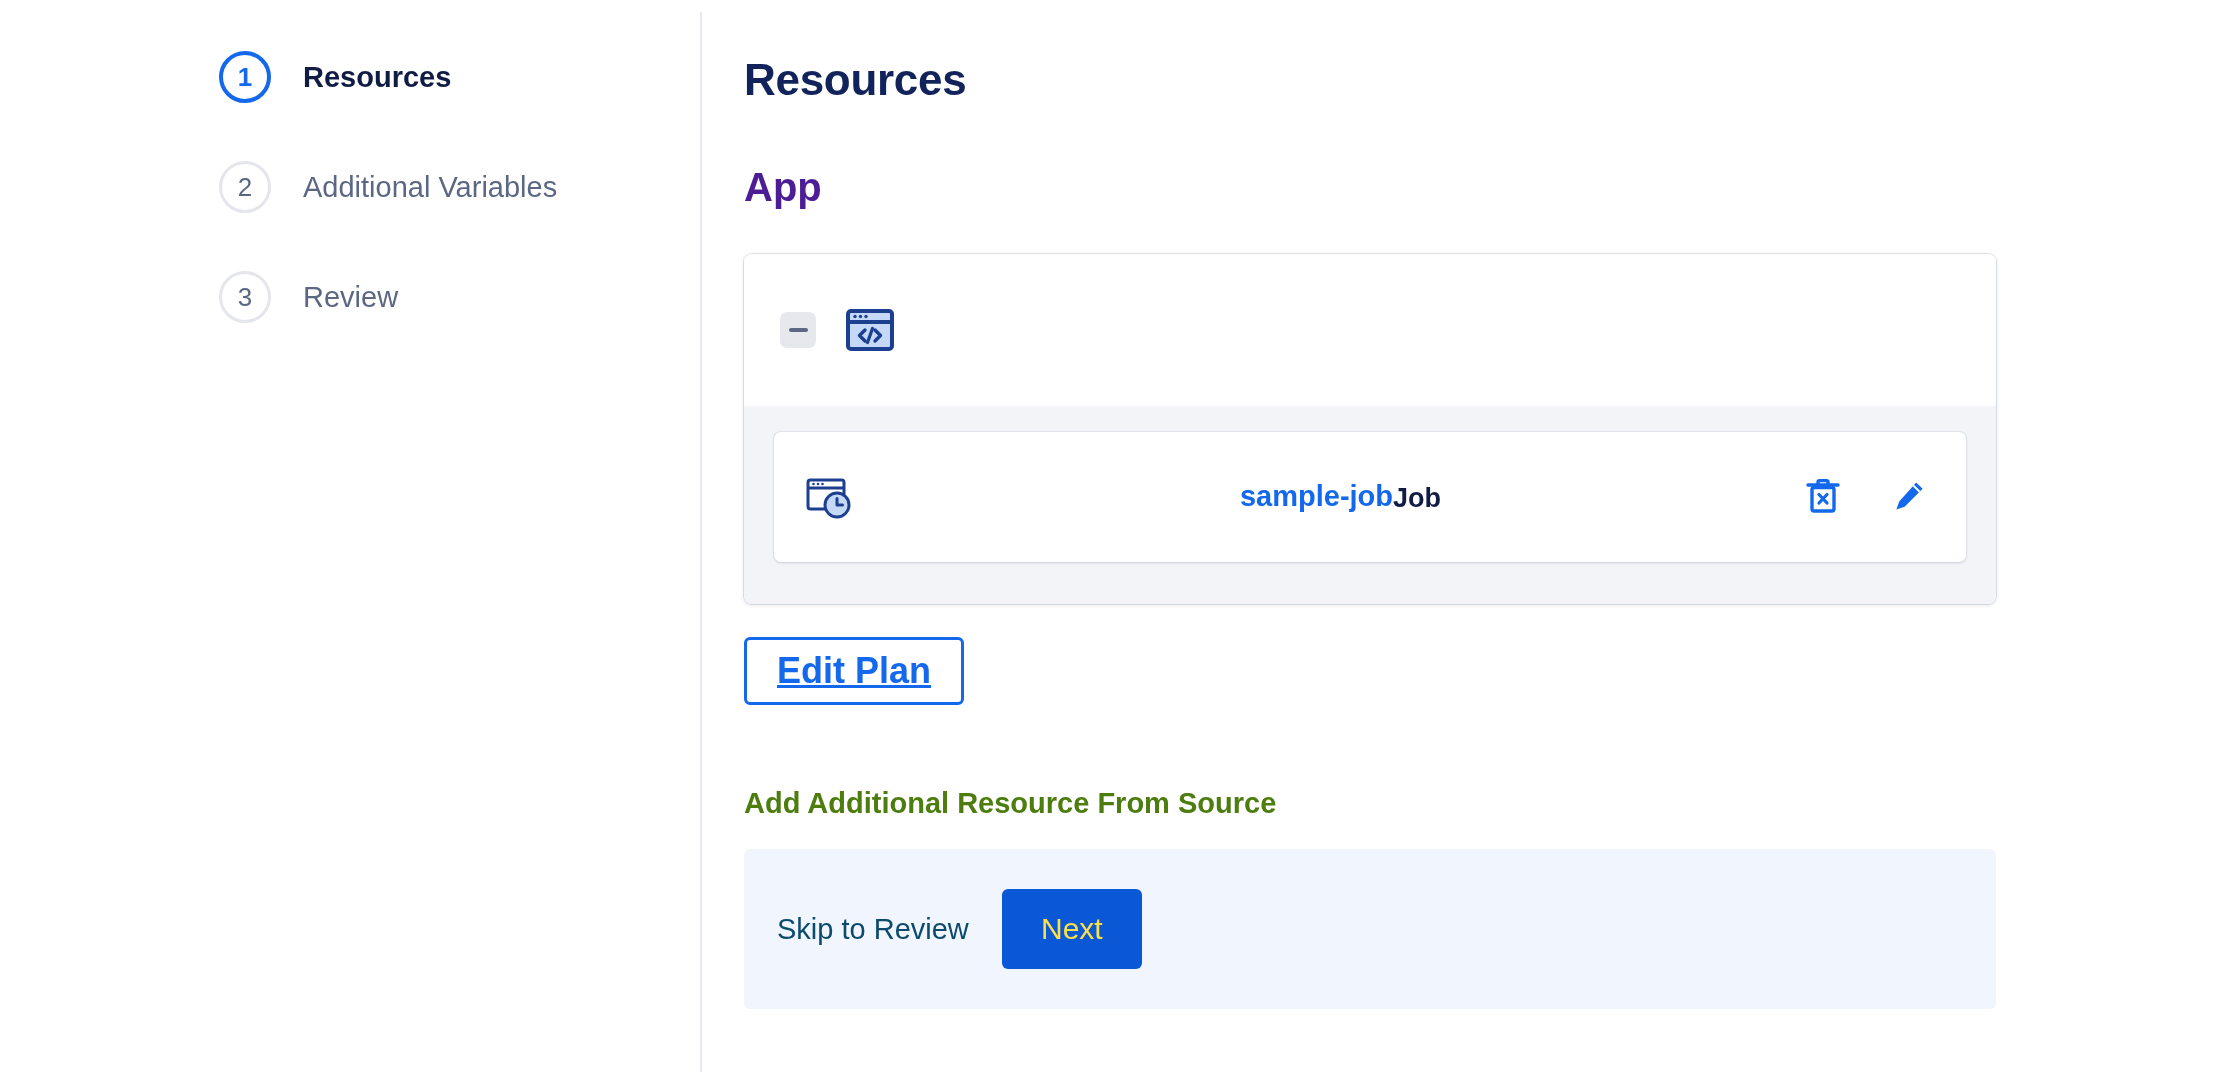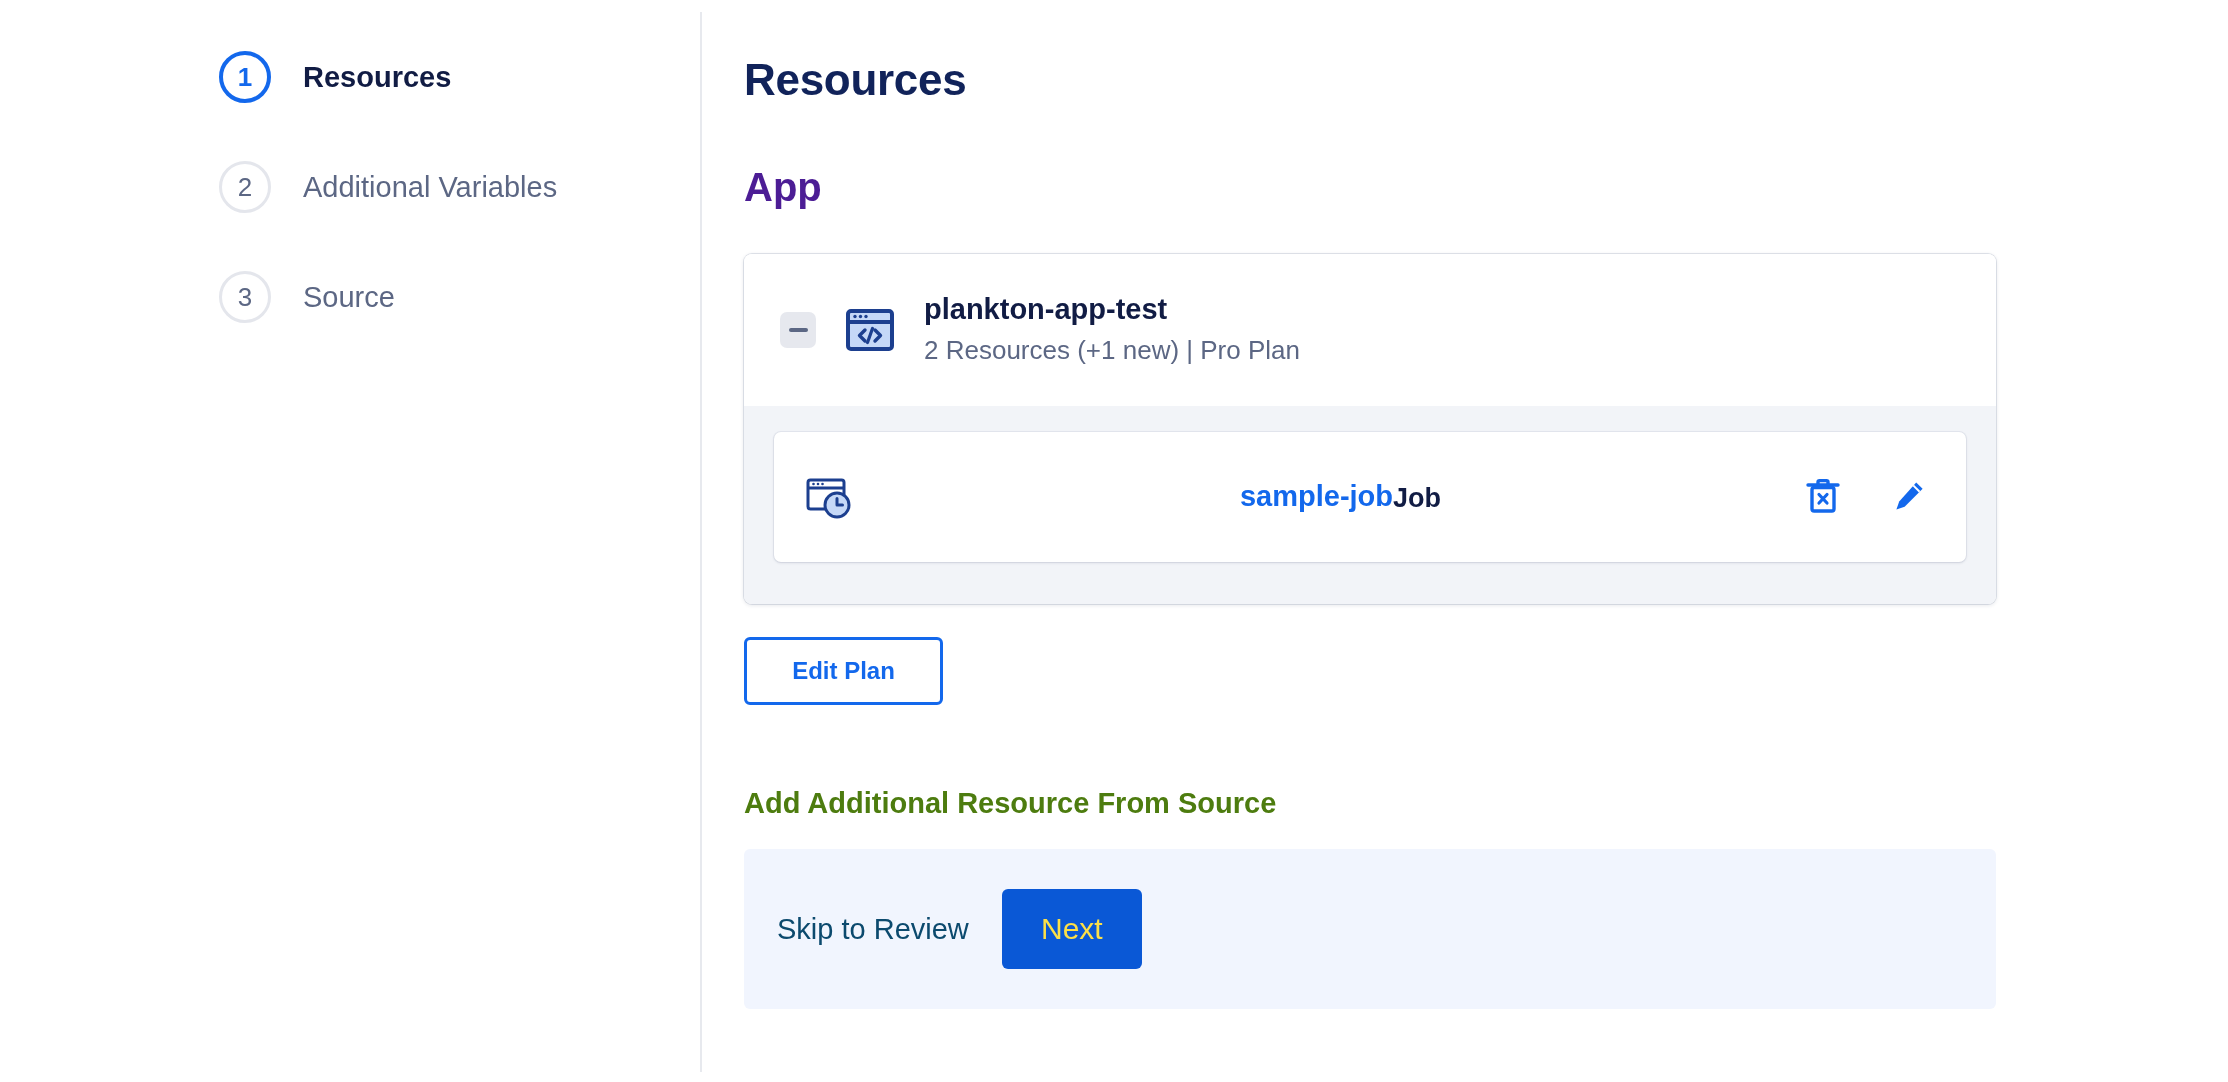--- a/index.html
+++ b/index.html
@@ -231,27 +231,28 @@
   
   .edit-plan-btn {
     margin-top: 33px;
     height: 68px;
     min-width: 199px;
     padding: 0 30px;
     border: 3px solid #1368ec;
     border-radius: 6px;
     background: #ffffff;
     color: #1368ec;
-    font-size: 24px;
+    font-size: 36px;
     font-weight: 700;
     font-family: "Liberation Sans", sans-serif;
     cursor: pointer;
     display: inline-flex;
     align-items: center;
     justify-content: center;
+    text-decoration: underline;
   }
 
   
   .add-link {
     display: block;
     margin-top: 82px;
     font-size: 29px;
     font-weight: 700;
     color: #4d7c0f;
     text-decoration: none;
@@ -315,21 +316,21 @@
       <div class="step-circle">
         <span>2</span>
       </div>
       <span class="step-label">Additional Variables</span>
     </div>
 
     <div class="step">
       <div class="step-circle">
         <span>3</span>
       </div>
-      <span class="step-label">Source</span>
+      <span class="step-label">Review</span>
     </div>
 
   </nav>
 
   <div class="rail-divider"></div>
 
   <main class="main">
 
     <h1 class="page-title">Resources</h1>
 
@@ -350,24 +351,20 @@
             <path d="M6 20 H50" stroke="#1c3f8f" stroke-width="4"></path>
             <circle cx="13" cy="14.5" r="1.7" fill="#1c3f8f"></circle>
             <circle cx="18.5" cy="14.5" r="1.7" fill="#1c3f8f"></circle>
             <circle cx="24" cy="14.5" r="1.7" fill="#1c3f8f"></circle>
             <path d="M23 28 L17.5 33.5 L23 39" stroke="#1c3f8f" stroke-width="3.4" fill="none" stroke-linecap="round" stroke-linejoin="round"></path>
             <path d="M33 28 L38.5 33.5 L33 39" stroke="#1c3f8f" stroke-width="3.4" fill="none" stroke-linecap="round" stroke-linejoin="round"></path>
             <path d="M30.5 26.5 L25.5 40.5" stroke="#1c3f8f" stroke-width="3.2" stroke-linecap="round"></path>
           </svg>
         </div>
 
-        <div class="app-meta">
-          <div class="app-name">plankton-app-test</div>
-          <div class="app-sub">2 Resources (+1 new) | Pro Plan</div>
-        </div>
 
       </div>
 
       <div class="app-card-body">
 
         <div class="resource-row">
 
           <div class="resource-icon">
             <svg width="52" height="52" viewBox="0 0 52 52" aria-hidden="true">
               <rect x="4" y="9" width="36" height="29" rx="2.5" fill="#ffffff" stroke="#1c3f8f" stroke-width="3"></rect>

